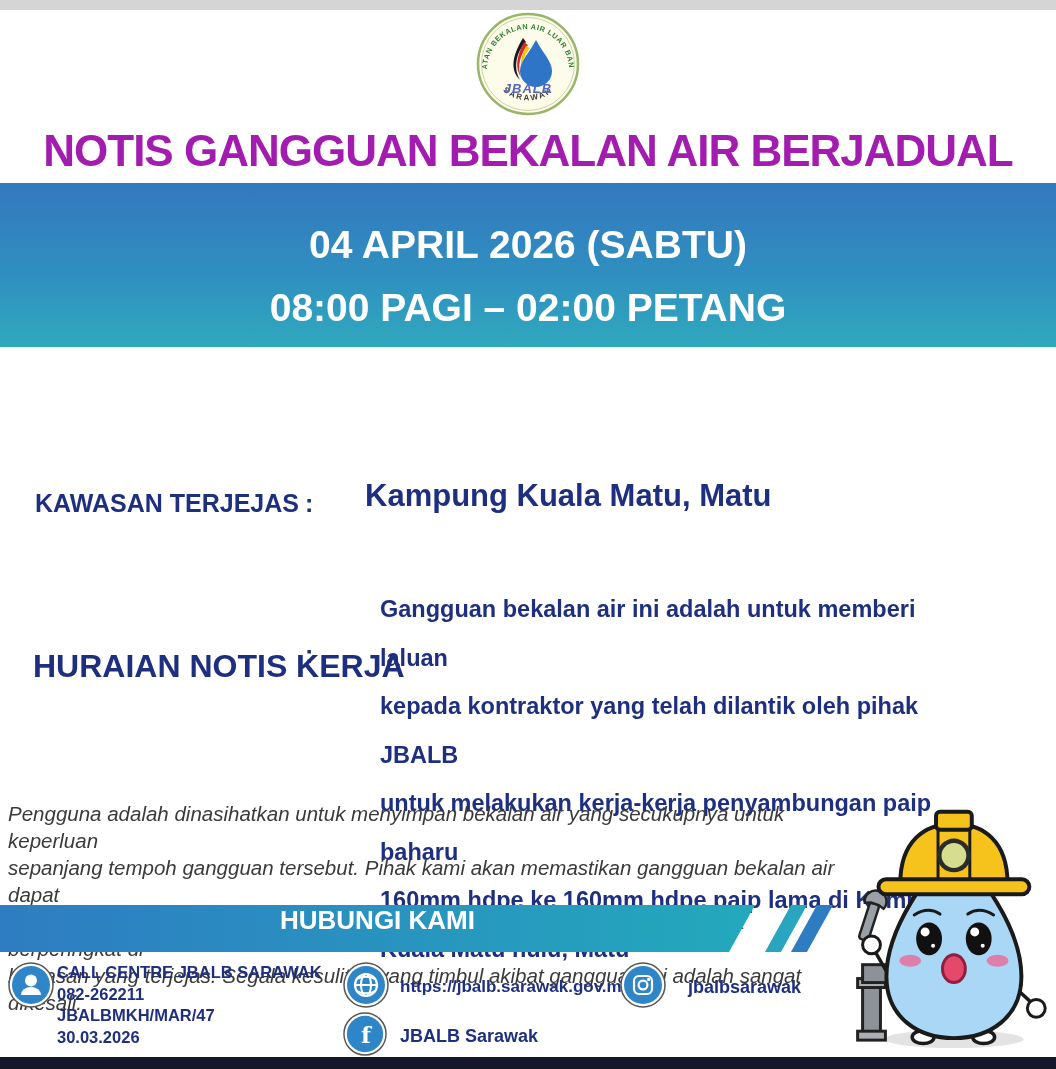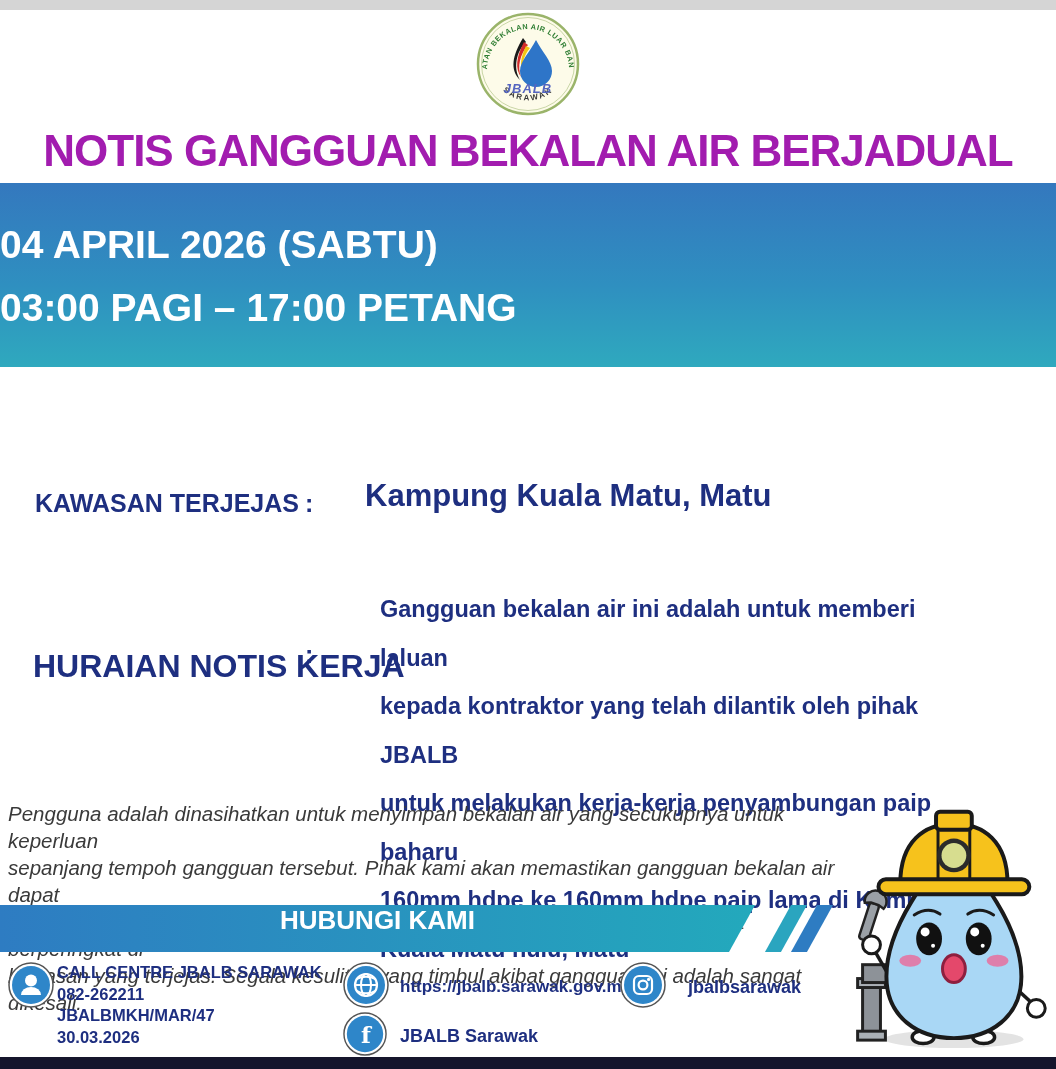--- a/index.html
+++ b/index.html
@@ -9,23 +9,23 @@
   }
   .top-strip { position:absolute; left:0; top:0; width:1056px; height:10px; background:#d5d5d5; }
   .logo-wrap { position:absolute; left:474px; top:12px; width:108px; height:104px; }
 
   .title {
     position:absolute; left:0; top:126px; width:1056px; text-align:center;
     color:#a21caf; font-weight:bold; font-size:44px; letter-spacing:-1px; white-space:nowrap;
   }
 
   .date-banner {
-    position:absolute; left:0; top:183px; width:1056px; height:184px;
+    position:absolute; left:0; top:183px; width:1056px; height:164px;
     background:linear-gradient(180deg,#3478be 0%, #2f8fc0 55%, #2fa9be 100%);
-    color:#ffffff; 
+    color:#ffffff; text-align:center;
   }
   .date-line { font-size:39px; font-weight:bold; margin-top:40px; }
   .time-line { font-size:39px; font-weight:bold; margin-top:19px; }
 
   .navy { color:#1e2f80; font-weight:bold; }
   .bahagian { position:absolute; left:166px; top:399px; font-size:29px; }
   .daerah   { position:absolute; left:562px; top:394px; font-size:29px; }
 
   .kawasan-label { position:absolute; left:35px;  top:489px; font-size:25px; }
   .kawasan-colon { position:absolute; left:305px; top:489px; font-size:25px; }
@@ -99,21 +99,21 @@
 
       <path d="M60,28 C66,40 76,49 76,59 a16,16 0 1 1 -32,0 C44,49 54,40 60,28 Z" fill="#2e75c8"></path>
       <text x="52" y="81" text-anchor="middle" font-size="13" font-weight="bold" font-style="italic" fill="#5565c0" letter-spacing="1">JBALB</text>
     </svg>
   </div>
 
   <div class="title">NOTIS GANGGUAN BEKALAN AIR BERJADUAL</div>
 
   <div class="date-banner">
     <div class="date-line">04 APRIL 2026 (SABTU)</div>
-    <div class="time-line">03:00 PAGI – 17:00 PETANG</div>
+    <div class="time-line">08:00 PAGI – 02:00 PETANG</div>
   </div>
 
 
   <div class="kawasan-label navy">KAWASAN TERJEJAS</div>
   <div class="kawasan-colon navy">:</div>
   <div class="kawasan-value navy">Kampung Kuala Matu, Matu</div>
 
   <div class="huraian-label navy">HURAIAN NOTIS KERJA</div>
   <div class="huraian-colon navy">:</div>
   <div class="huraian-text navy multiline">Gangguan bekalan air ini adalah untuk memberi laluan

